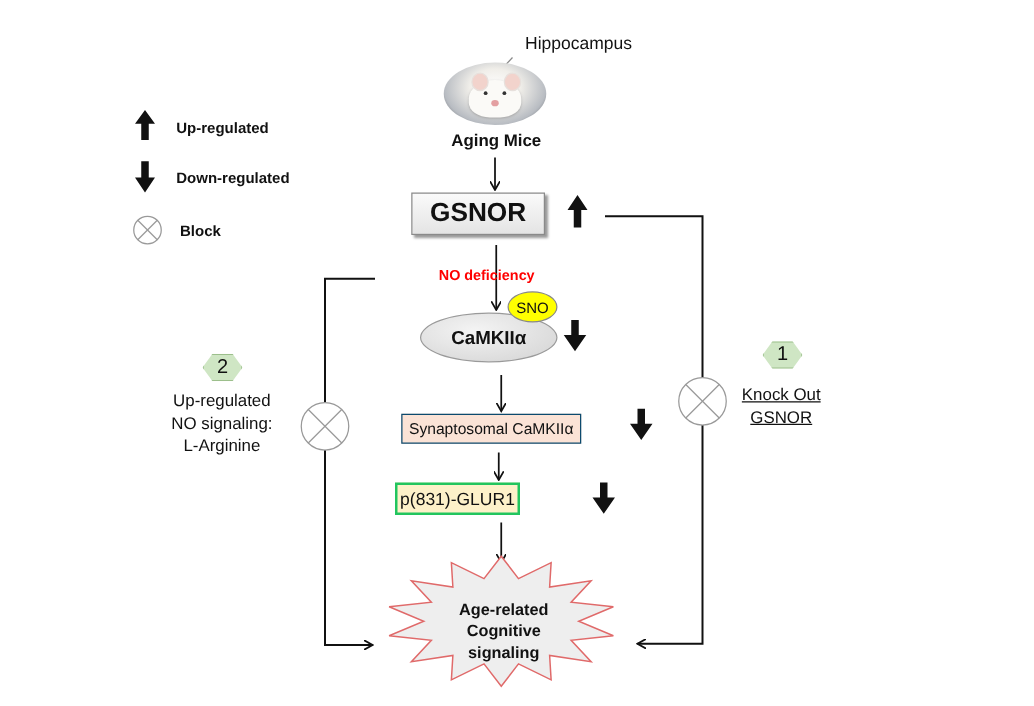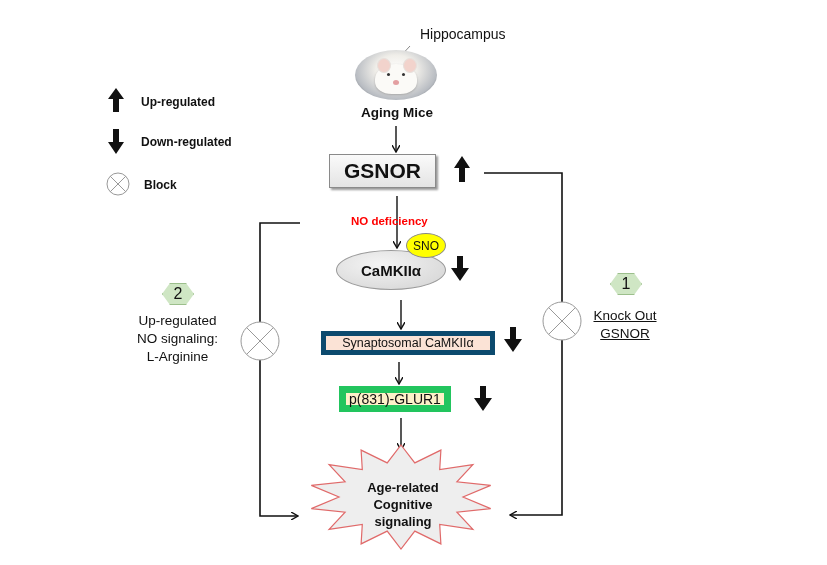--- a/index.html
+++ b/index.html
@@ -2,22 +2,22 @@
 <html><head>
 <meta charset="utf-8">
 <style>
   html, body { margin:0; padding:0; background:#ffffff; }
   body { width:827px; height:565px; position:relative; overflow:hidden; font-family:"Liberation Sans", sans-serif; color:#111; }
   .abs { position:absolute; }
   svg.wires { position:absolute; left:0; top:0; }
   .legend-label { font-weight:bold; font-size:12px; color:#111; }
   .box { position:absolute; display:flex; align-items:center; justify-content:center; box-sizing:border-box; }
   .gsnor { left:329px; top:154px; width:107px; height:34px; background:linear-gradient(#fafafa,#e4e4e4); border:1px solid #8a8a8a; box-shadow:2px 2px 2px #9a9a9a; font-weight:bold; font-size:21px; }
-  .syn { left:321px; top:331px; width:174px; height:24px; background:#fbe3d6; border:5px solid #0c4a6e; font-size:12.5px; }
-  .glur { left:339px; top:386px; width:112px; height:26px; background:#fdf1c9; border:7px solid #22c55e; font-size:14px; }
+  .syn { left:321px; top:331px; width:144px; height:24px; background:#fbe3d6; border:1px solid #0c4a6e; font-size:12.5px; }
+  .glur { left:316px; top:386px; width:100px; height:26px; background:#fdf1c9; border:2px solid #22c55e; font-size:14px; }
   .camk { left:336px; top:250px; width:110px; height:40px; border-radius:50%; background:radial-gradient(ellipse at 40% 35%, #f4f4f4, #d2d2d2); border:1px solid #9a9a9a; font-weight:bold; font-size:15px;align-items:center; }
   .sno { left:406px; top:233px; width:40px; height:25px; border-radius:50%; background:#ffff00; border:1px solid #888; font-size:12px; }
   .badge { position:absolute; width:30px; height:20px; background:#cfe6c4; border:1px solid #9cbf8c; clip-path:polygon(25% 0,75% 0,100% 50%,75% 100%,25% 100%,0 50%); display:flex; align-items:center; justify-content:center; font-size:16px; }
   .side-text { position:absolute; text-align:center; font-size:13.5px; line-height:18px; }
   .mouse { left:355px; top:50px; width:82px; height:50px; border-radius:50%; background:radial-gradient(ellipse at 50% 40%, #ffffff 0%, #f0eee9 35%, #b8bcc2 70%, #2a2c30 100%); overflow:hidden; }
   .mouse .body { position:absolute; left:20px; top:14px; width:42px; height:30px; border-radius:50% 50% 40% 40%; background:#fbfaf7; box-shadow:0 1px 2px #aaa; }
   .mouse .ear { position:absolute; top:8px; width:12px; height:13px; border-radius:50%; background:#f2d3cc; border:1px solid #e7e0dc; }
   .mouse .nose { position:absolute; left:38px; top:30px; width:6px; height:5px; border-radius:50%; background:#e39fa1; }
   .mouse .eye { position:absolute; top:23px; width:3px; height:3px; border-radius:50%; background:#333; }
 </style>

